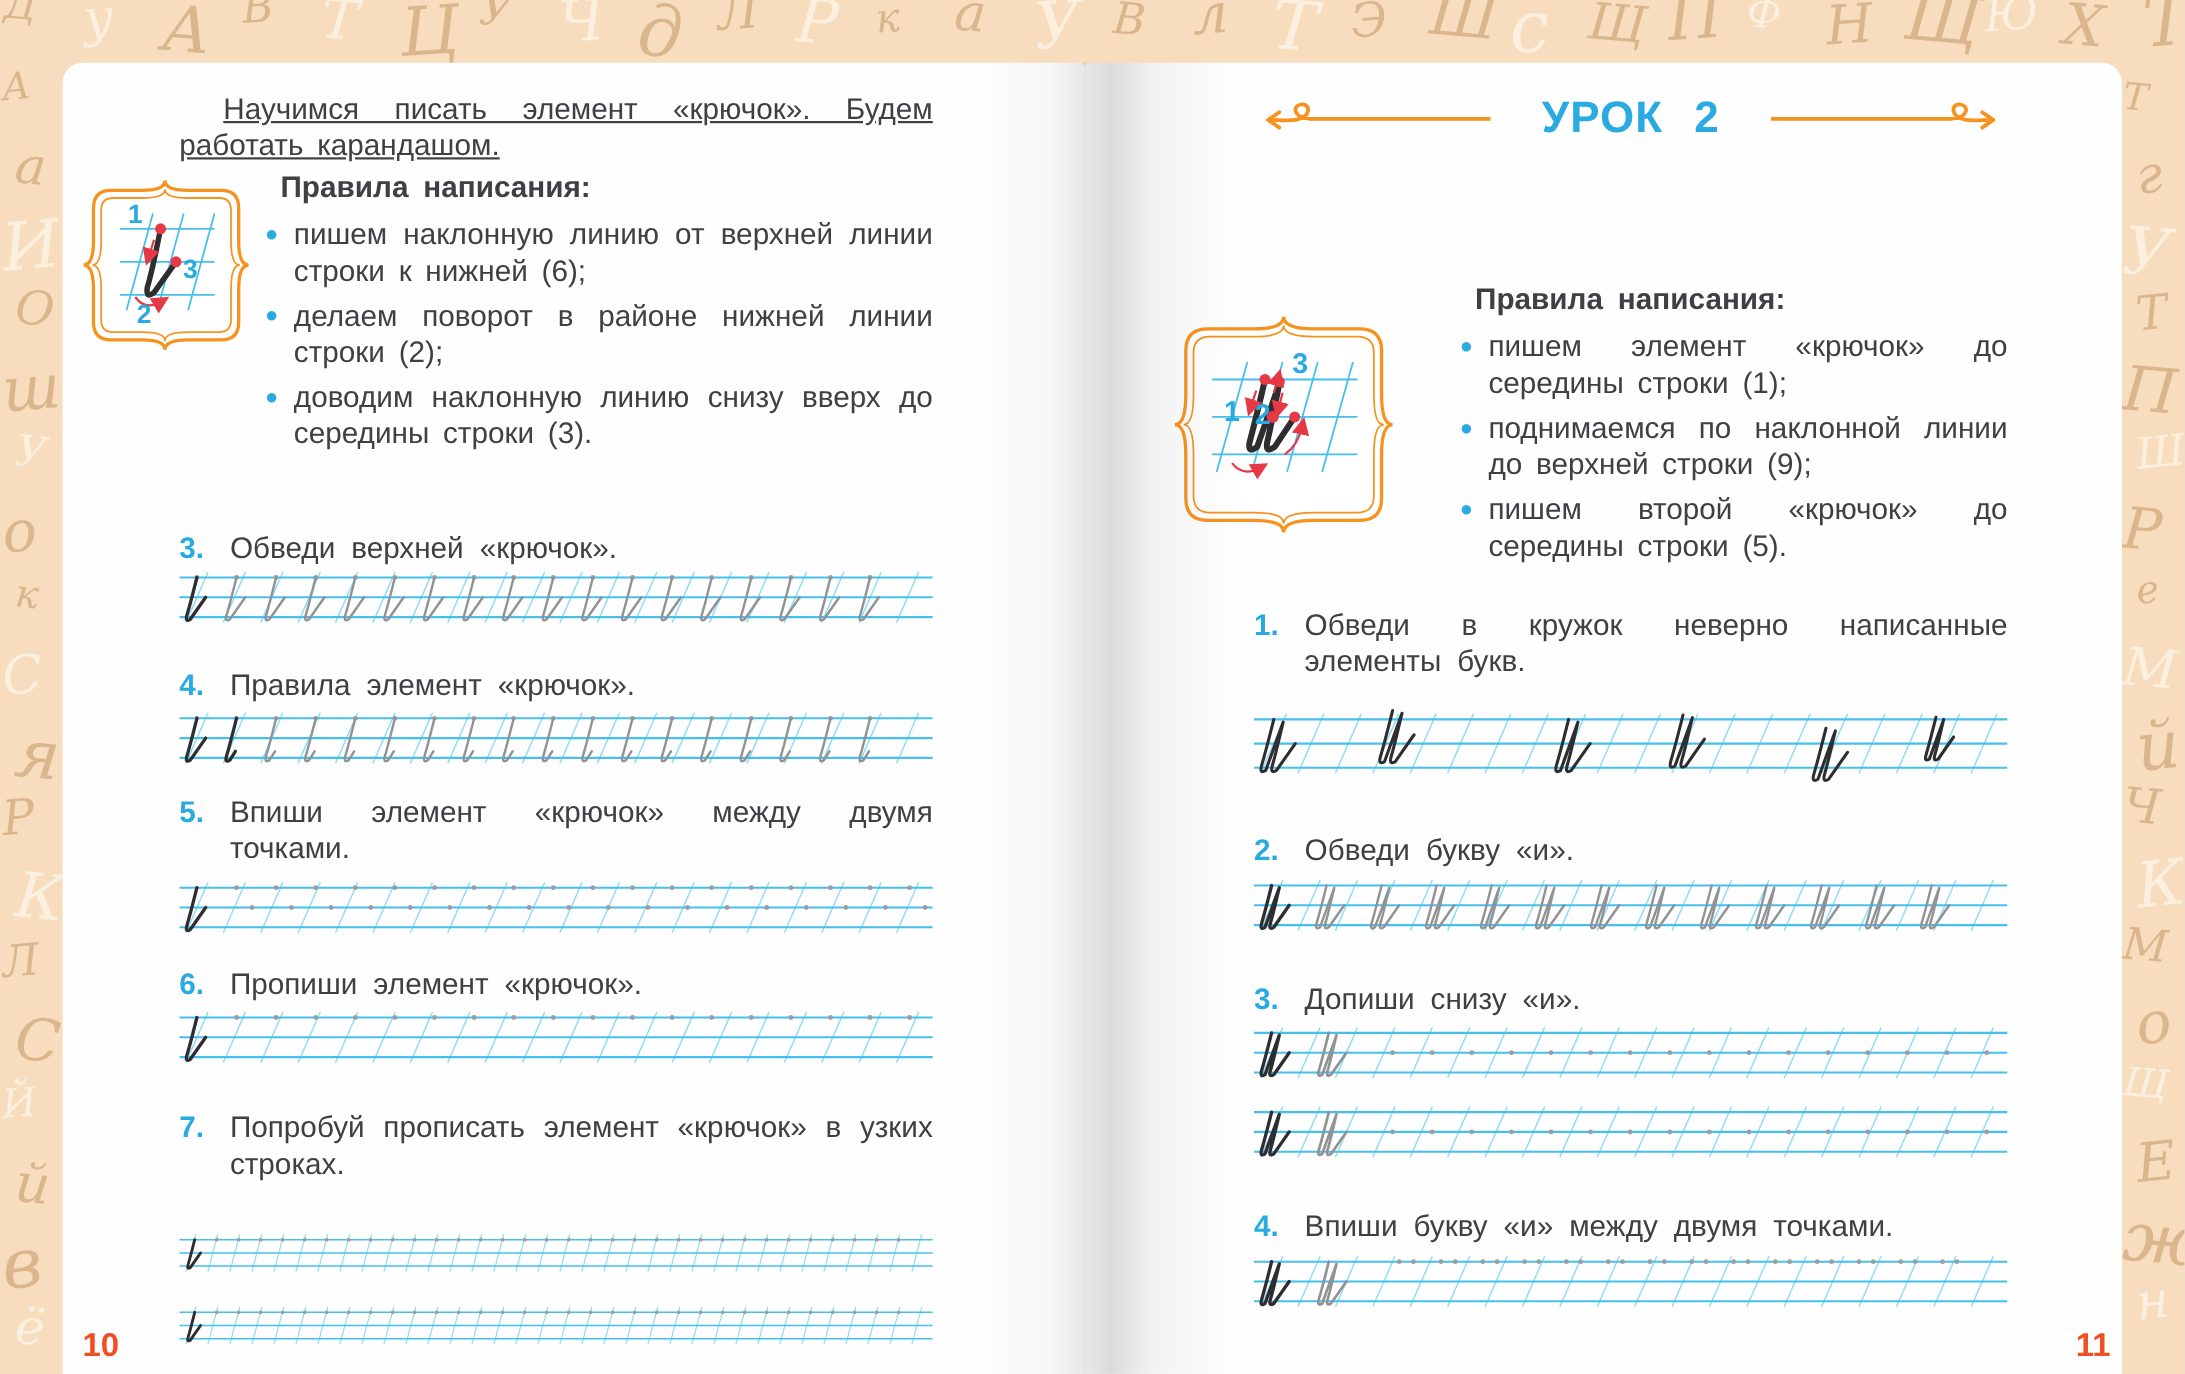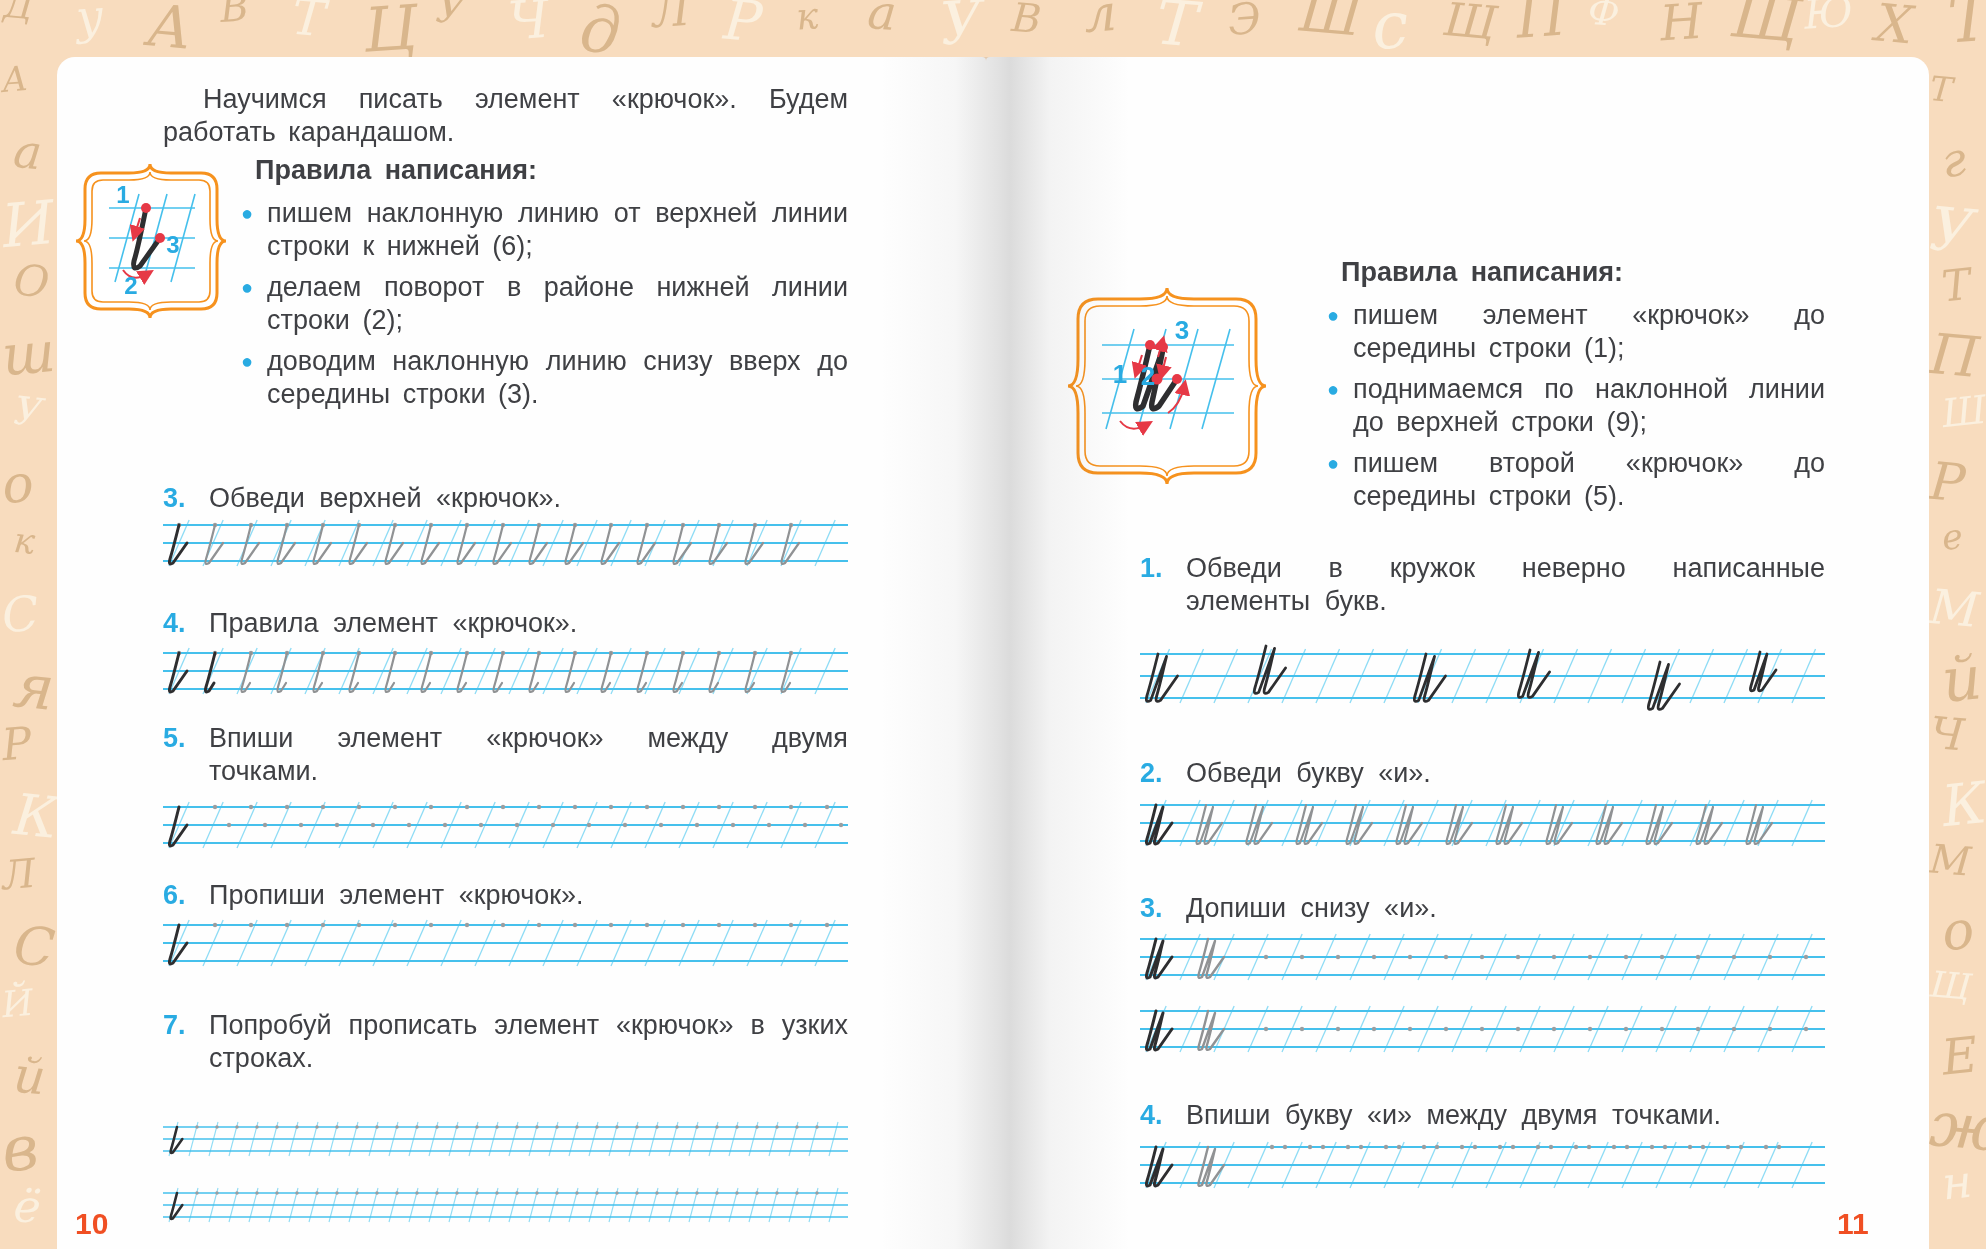--- a/index.html
+++ b/index.html
@@ -95,21 +95,21 @@
       <span class="bg-letter" style="left: 1930px; top: 840px; font-size: 40px; color: rgb(217, 182, 140); transform: rotate(5deg);">М</span>
       <span class="bg-letter" style="left: 1942px; top: 904px; font-size: 53px; color: rgb(217, 182, 140); transform: rotate(-6deg);">о</span>
       <span class="bg-letter" style="left: 1930px; top: 968px; font-size: 36px; color: rgb(251, 240, 223); transform: rotate(5deg);">Щ</span>
       <span class="bg-letter" style="left: 1942px; top: 1032px; font-size: 49px; color: rgb(217, 182, 140); transform: rotate(-6deg);">Е</span>
       <span class="bg-letter" style="left: 1930px; top: 1096px; font-size: 62px; color: rgb(217, 182, 140); transform: rotate(5deg);">ж</span>
       <span class="bg-letter" style="left: 1942px; top: 1160px; font-size: 45px; color: rgb(251, 240, 223); transform: rotate(-6deg);">н</span>
     </div>
 
   <div class="page page-left">
 
-    <p class="intro abs" style="left:106px;top:26px;width:685px;">Научимся писать элемент «крючок». Будем работать карандашом.</p>
+    <p class="intro abs" style="left:106px;top:26px;width:685px;text-decoration:underline;">Научимся писать элемент «крючок». Будем работать карандашом.</p>
 
     <div class="abs" style="left:16px;top:104px;">
       <svg width="158" height="160" viewBox="0 0 158 160">
         <defs>
           <marker id="arrL" markerWidth="8" markerHeight="8" refX="4" refY="4" orient="auto">
             <path d="M0 0 L8 4 L0 8 Z" fill="#e63946"></path>
           </marker>
         </defs>
         <path d="M 28 12 L 56 12 Q 77 12 77 3 Q 77 12 98 12 L 128 12 Q 144 12 144 28 L 144 58 Q 144 80 153 80 Q 144 80 144 102 L 144 132 Q 144 148 128 148 L 98 148 Q 77 148 77 157 Q 77 148 56 148 L 28 148 Q 12 148 12 132 L 12 102 Q 12 80 3 80 Q 12 80 12 58 L 12 28 Q 12 12 28 12 Z" fill="#ffffff" stroke="#f6921e" stroke-width="3"></path>
         <path d="M 30 19 L 56 19 Q 77 19 77 11 Q 77 19 98 19 L 126 19 Q 137 19 137 30 L 137 58 Q 137 80 145 80 Q 137 80 137 102 L 137 130 Q 137 141 126 141 L 98 141 Q 77 141 77 149 Q 77 141 56 141 L 30 141 Q 19 141 19 130 L 19 102 Q 19 80 11 80 Q 19 80 19 58 L 19 30 Q 19 19 30 19 Z" fill="none" stroke="#f6921e" stroke-width="1.6"></path>
@@ -554,20 +554,39 @@
           <circle cx="634" cy="8" r="1.7" fill="#9b9ea0"></circle>
           <circle cx="654" cy="8" r="1.7" fill="#9b9ea0"></circle>
         </svg>
       </div>
 
     <div class="pagenum abs" style="left:18px;top:1150px;">10</div>
   </div>
 
   <div class="page page-right">
 
+    <div class="lesson-header abs" style="left:154px;top:28px;width:685px;">
+      <svg width="215" height="34" viewBox="0 0 215 34">
+        <g stroke="#f6921e" stroke-width="3.4" fill="none" stroke-linecap="round">
+          <line x1="52" y1="17" x2="215" y2="17"></line>
+          <path d="M 52 17 C 36 17 34 5 43 4 C 52 3 52 16 38 18 C 30 19 22 18 13 18"></path>
+          <path d="M 13 18 L 23 11"></path>
+          <path d="M 13 18 L 23 25"></path>
+        </g>
+      </svg>
+      <span class="lesson-title">УРОК 2</span>
+      <svg width="215" height="34" viewBox="0 0 215 34">
+        <g transform="translate(215,0) scale(-1,1)" stroke="#f6921e" stroke-width="3.4" fill="none" stroke-linecap="round">
+          <line x1="52" y1="17" x2="215" y2="17"></line>
+          <path d="M 52 17 C 36 17 34 5 43 4 C 52 3 52 16 38 18 C 30 19 22 18 13 18"></path>
+          <path d="M 13 18 L 23 11"></path>
+          <path d="M 13 18 L 23 25"></path>
+        </g>
+      </svg>
+    </div>
 
 
     <h3 class="rules-title abs" style="left:355px;top:200px;">Правила написания:</h3>
 
     <div class="abs" style="left:76px;top:226px;">
       <svg width="212" height="206" viewBox="0 0 212 206">
         <defs>
           <marker id="arrR" markerWidth="8" markerHeight="8" refX="4" refY="4" orient="auto">
             <path d="M0 0 L8 4 L0 8 Z" fill="#e63946"></path>
           </marker>
@@ -845,17 +864,17 @@
           <circle cx="525" cy="10" r="2.2" fill="#9b9ea0"></circle>
           <circle cx="550" cy="10" r="2.2" fill="#9b9ea0"></circle>
           <circle cx="563" cy="10" r="2.2" fill="#9b9ea0"></circle>
           <circle cx="588" cy="10" r="2.2" fill="#9b9ea0"></circle>
           <circle cx="601" cy="10" r="2.2" fill="#9b9ea0"></circle>
           <circle cx="626" cy="10" r="2.2" fill="#9b9ea0"></circle>
           <circle cx="639" cy="10" r="2.2" fill="#9b9ea0"></circle>
         </svg>
       </div>
 
-    <div class="pagenum abs" style="left:851px;top:1150px;">11</div>
+    <div class="pagenum abs" style="left:901px;top:1150px;">11</div>
   </div>
 
   <div class="spine"></div>
 </div>
 
 </body></html>

